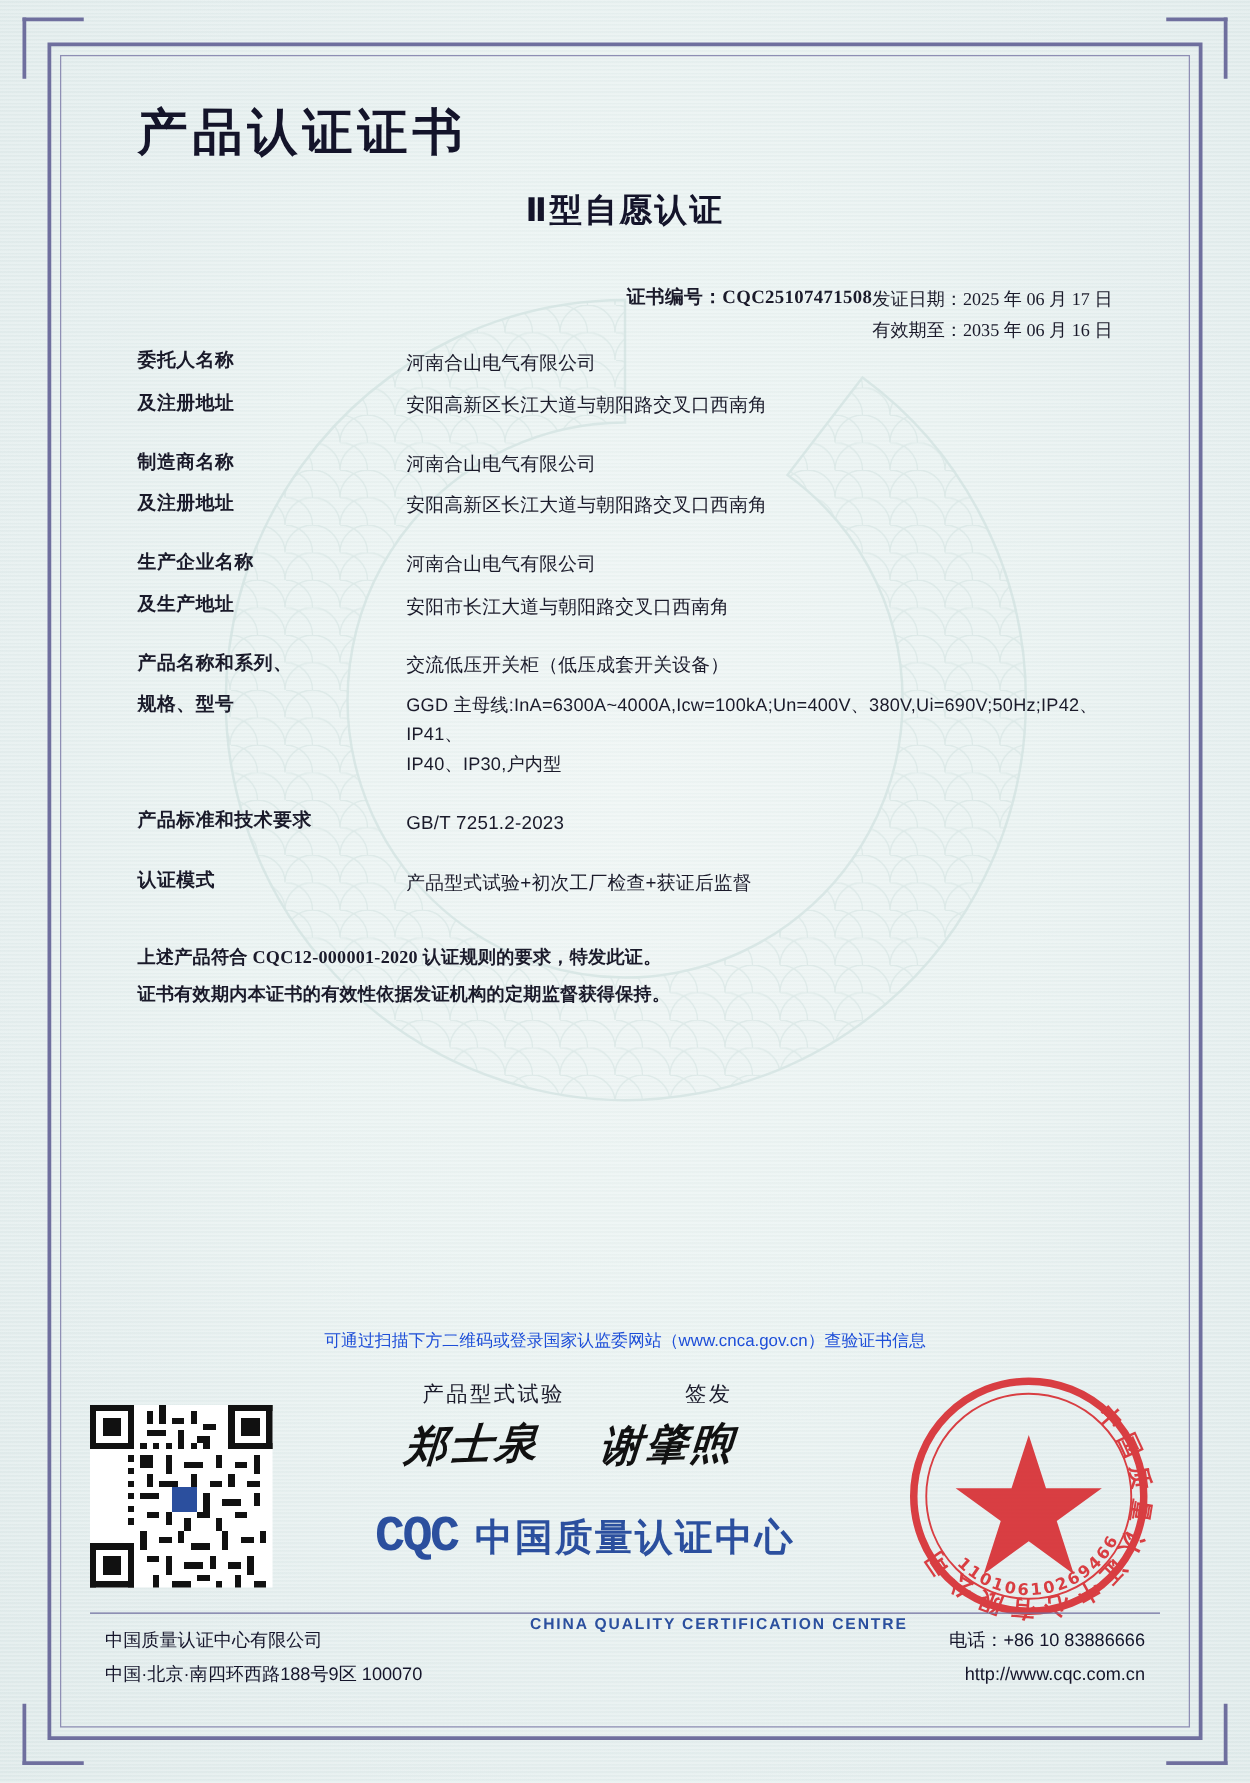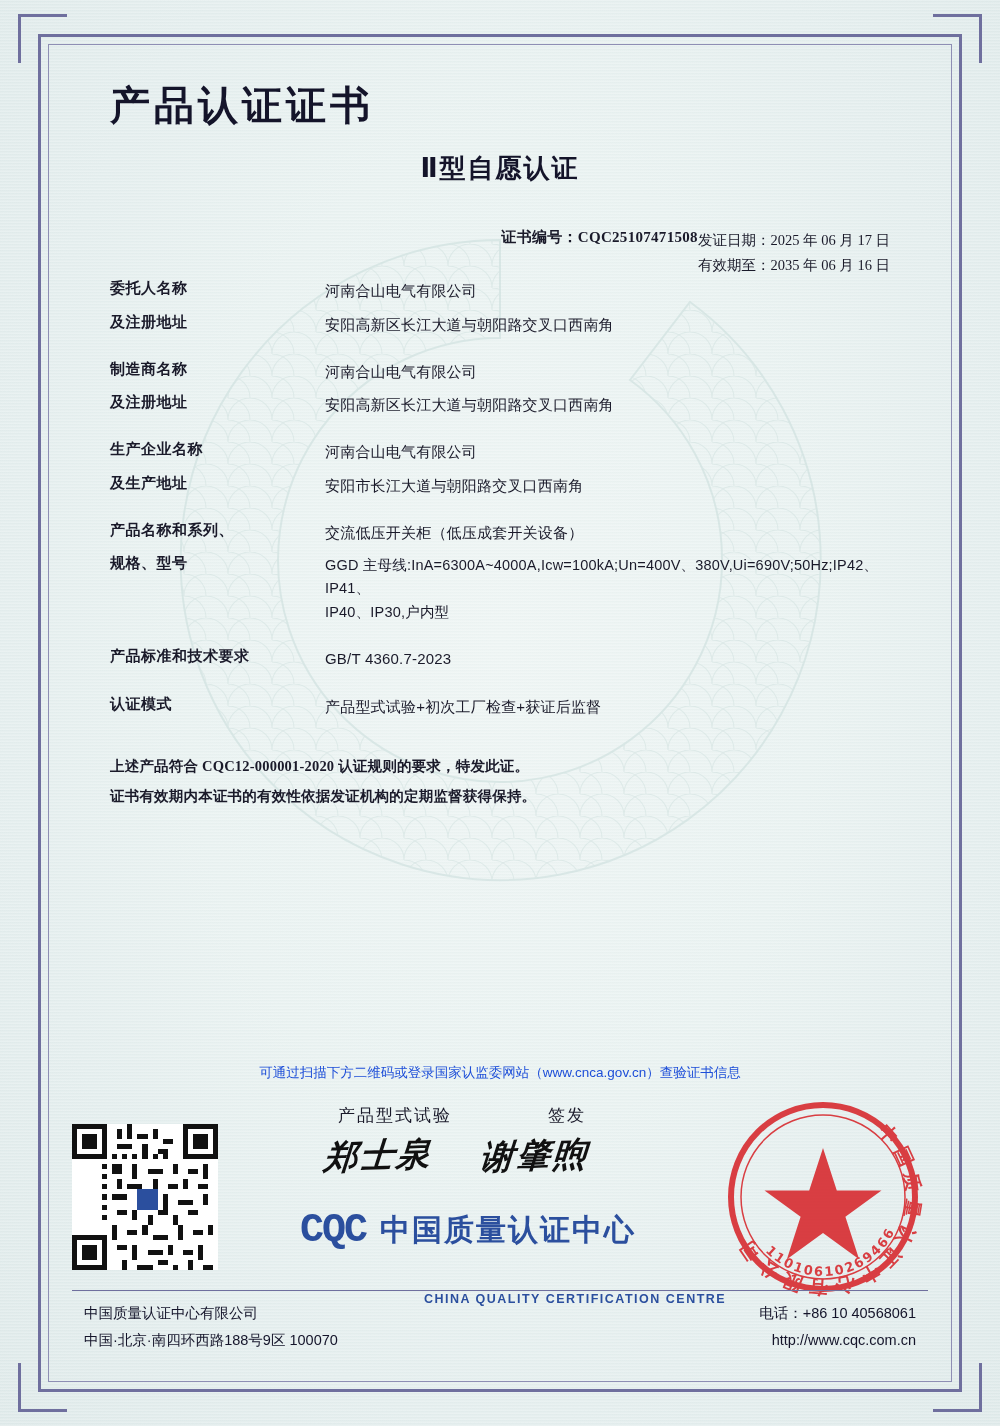--- a/index.html
+++ b/index.html
@@ -382,21 +382,21 @@
         <td class="lbl"></td>
         <td class="val mono-val">IP40、IP30,户内型</td>
       </tr>
 
       <tr class="grp-gap">
           <td colspan="2"></td>
         </tr>
 
       <tr>
         <td class="lbl" style="width:215px">产品标准和技术要求</td>
-        <td class="val">GB/T 4360.7-2023</td>
+        <td class="val">GB/T 7251.2-2023</td>
       </tr>
 
       <tr class="grp-gap">
           <td colspan="2"></td>
         </tr>
 
       <tr>
         <td class="lbl">认证模式</td>
         <td class="val">产品型式试验+初次工厂检查+获证后监督</td>
       </tr>
@@ -538,16 +538,16 @@
 </svg>
 
 <div class="footer-rule"></div>
 
 <div class="footer">
   <div class="left">
     <div>中国质量认证中心有限公司</div>
     <div>中国·北京·南四环西路188号9区  100070</div>
   </div>
   <div class="right">
-    <div>电话：+86 10 40568061</div>
+    <div>电话：+86 10 83886666</div>
     <div>http://www.cqc.com.cn</div>
   </div>
 </div>
 
 </body></html>

